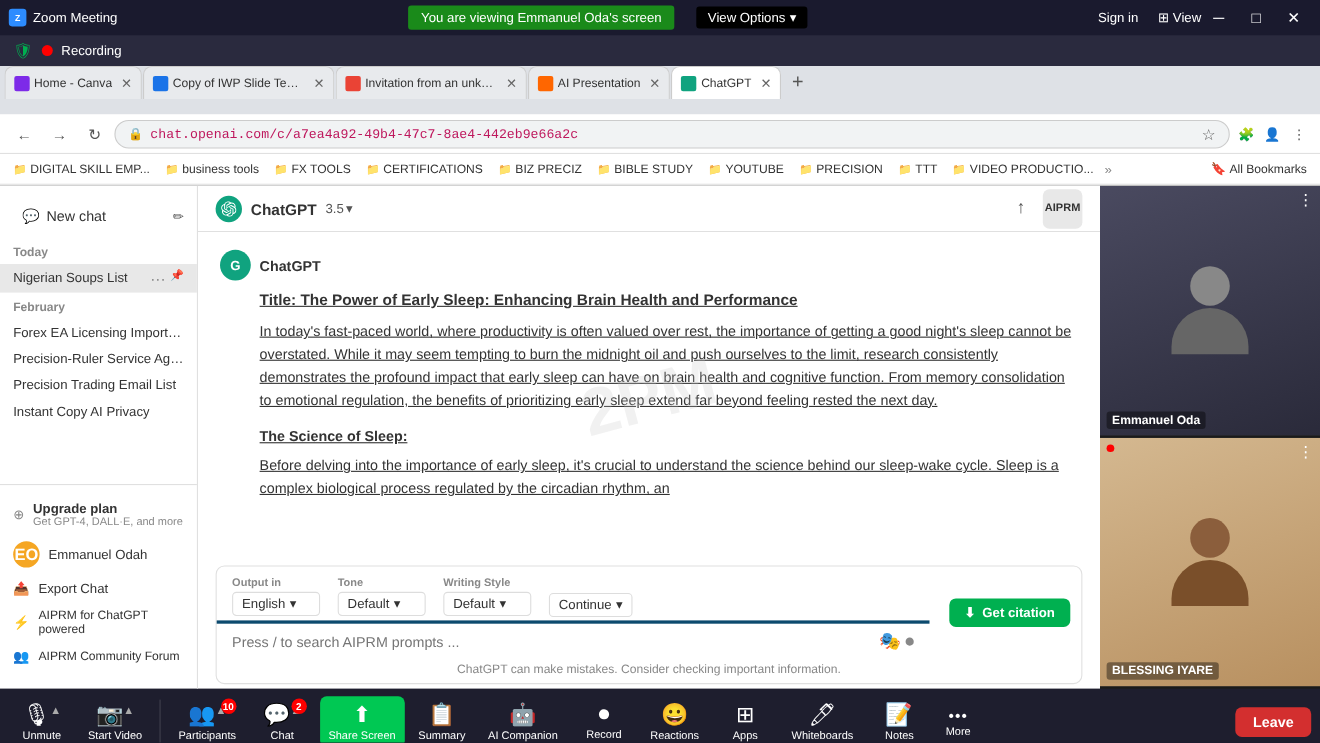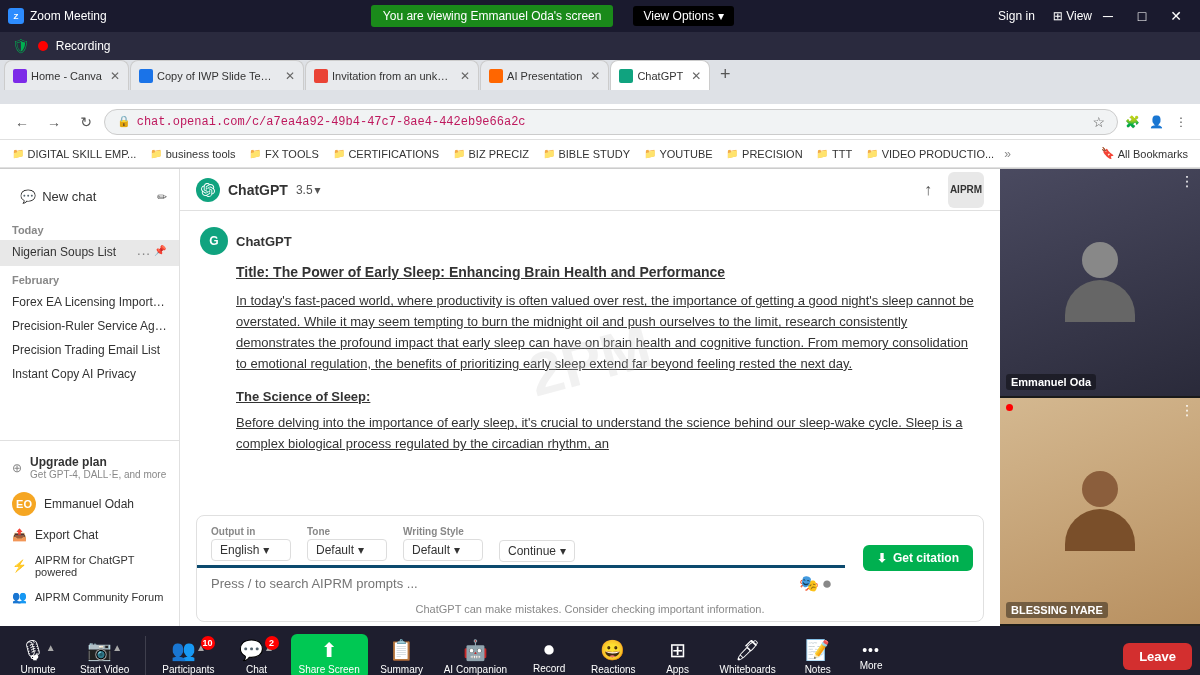--- a/index.html
+++ b/index.html
@@ -190,21 +190,21 @@
     .sidebar-item-text { overflow: hidden; text-overflow: ellipsis; white-space: nowrap; }
     .sidebar-dots { color: #888; font-size: 14px; }
     .sidebar-pin { color: #888; font-size: 10px; }
     .sidebar-divider { height: 1px; background: #e0e0e0; margin: 8px 0; }
     .sidebar-bottom { margin-top: auto; padding: 8px 0; }
     .sidebar-bottom-item {
       display: flex; align-items: center; gap: 8px;
       padding: 6px 12px; font-size: 12px; color: #333; cursor: pointer;
     }
     .upgrade-icon { color: #888; }
-    .user-avatar { width: 24px; height: 24px; border-radius: 50%; background: #f5a623; display: flex; align-items: center; justify-content: center; font-size: 11px; color: white; font-weight: bold; }
+    .user-avatar { width: 24px; height: 24px; border-radius: 50%; background: #f5a623; display: flex; align-items: center; justify-content: center; font-size: 15px; color: white; font-weight: bold; }
 
     
     .chat-area {
       flex: 1;
       background: white;
       display: flex;
       flex-direction: column;
       overflow: hidden;
     }
     .chat-header {

